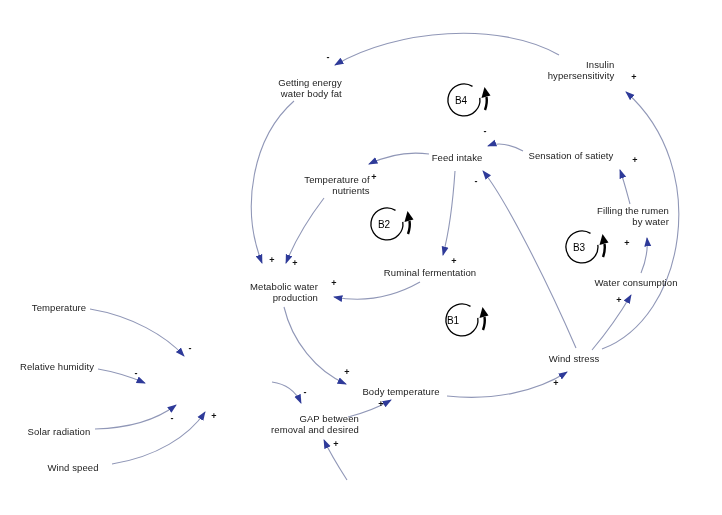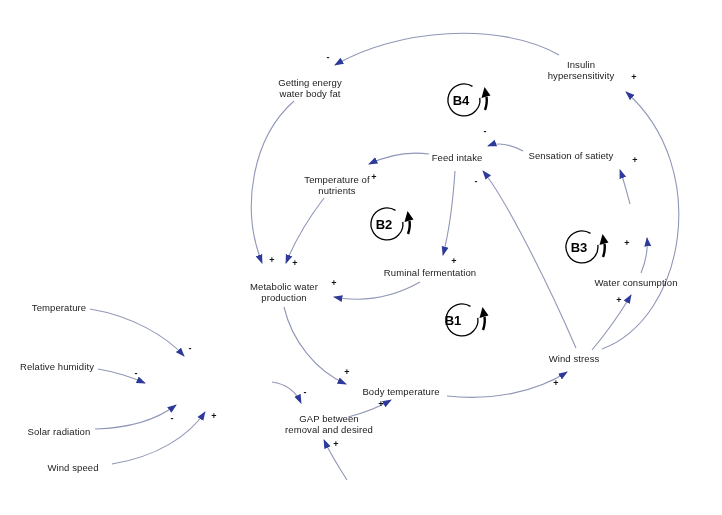--- a/index.html
+++ b/index.html
@@ -3,30 +3,30 @@
 <meta charset="utf-8">
 <style>
   html,body{margin:0;padding:0;background:#fff;}
   #canvas{
     position:relative;width:722px;height:515px;background:#ffffff;
     font-family:"Liberation Sans", sans-serif;overflow:hidden;
   }
   #wires{position:absolute;left:0;top:0;}
   .node{
     position:absolute;transform:translate(-50%,-50%);
-    font-size:9.5px;line-height:11px;color:#1b1b1b;text-align:center;
+    font-size:9.5px;line-height:11px;color:#1b1b1b;text-align:right;
     white-space:pre-line;letter-spacing:0.1px;
   }
   .sign{
     position:absolute;transform:translate(-50%,-50%);
     font-size:9px;font-weight:bold;color:#111;line-height:9px;
   }
   .loop-label{
     position:absolute;transform:translate(-50%,-50%);
-    font-size:13px;font-weight:bold;color:#000;
+    font-size:10px;font-weight:normal;color:#000;
   }
 </style>
 </head>
 <body>
 
 <div id="canvas">
 
   <svg id="wires" width="722" height="515" viewBox="0 0 722 515">
     <defs>
       <marker id="ah" viewBox="0 0 10 8" refX="8.5" refY="4" markerWidth="9" markerHeight="7.2" orient="auto-start-reverse">
@@ -66,34 +66,36 @@
     <use href="#loop-marker" x="464" y="100"></use>
     <use href="#loop-marker" x="387" y="224"></use>
     <use href="#loop-marker" x="582" y="247"></use>
     <use href="#loop-marker" x="462" y="320"></use>
   </svg>
 
   <div class="node" style="left:59px;top:307px">Temperature</div>
   <div class="node" style="left:57px;top:366px">Relative humidity</div>
   <div class="node" style="left:59px;top:431px">Solar radiation</div>
   <div class="node" style="left:73px;top:467px">Wind speed</div>
-  <div class="node" style="left:329px;top:424px">GAP between
+  <div class="node" style="left:315px;top:424px">GAP between
 removal and desired</div>
   <div class="node" style="left:401px;top:391px">Body temperature</div>
   <div class="node" style="left:284px;top:292px">Metabolic water
 production</div>
   <div class="node" style="left:430px;top:272px">Ruminal fermentation</div>
   <div class="node" style="left:337px;top:185px">Temperature of
 nutrients</div>
   <div class="node" style="left:457px;top:157px">Feed intake</div>
   <div class="node" style="left:310px;top:88px">Getting energy
 water body fat</div>
   <div class="node" style="left:581px;top:70px">Insulin
 hypersensitivity</div>
   <div class="node" style="left:571px;top:155px">Sensation of satiety</div>
+  <div class="node" style="left:633px;top:216px">Filling the rumen
+by water</div>
   <div class="node" style="left:636px;top:282px">Water consumption</div>
   <div class="node" style="left:574px;top:358px">Wind stress</div>
 
   <div class="loop-label" style="left:461px;top:100px">B4</div>
   <div class="loop-label" style="left:384px;top:224px">B2</div>
   <div class="loop-label" style="left:579px;top:247px">B3</div>
   <div class="loop-label" style="left:453px;top:320px">B1</div>
 
   <span class="sign" style="left:190px;top:348px">-</span>
   <span class="sign" style="left:136px;top:373px">-</span>

